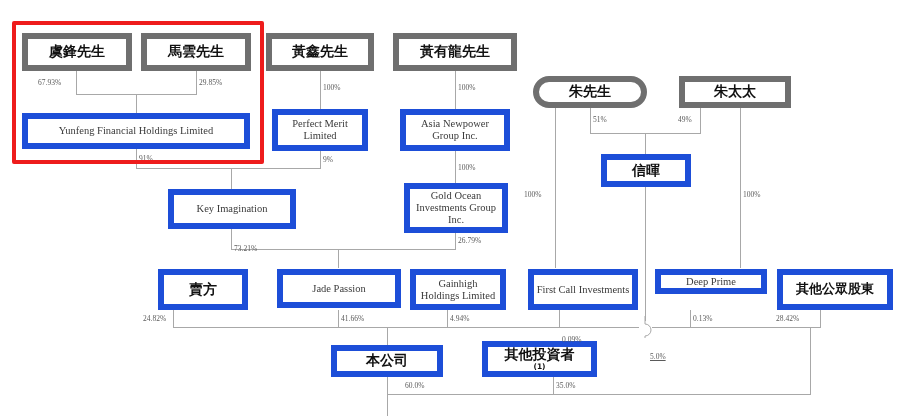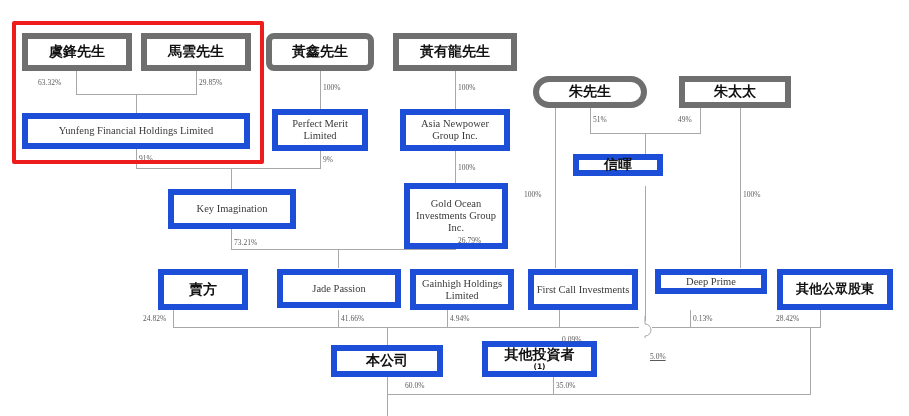--- a/index.html
+++ b/index.html
@@ -120,21 +120,21 @@
   <div class="vline" style="left:810px; top:327px; height:68px;"></div>
 
   <div class="node cn strong" style="left:22px; top:33px; width:110px; height:38px;">
     <span>虞鋒先生</span>
   </div>
 
   <div class="node cn strong" style="left:141px; top:33px; width:110px; height:38px;">
     <span>馬雲先生</span>
   </div>
 
-  <div class="node cn strong" style="left:266px; top:33px; width:108px; height:38px;border-radius:8px;">
+  <div class="node cn strong" style="left:266px; top:33px; width:108px; height:38px;">
     <span>黃鑫先生</span>
   </div>
 
   <div class="node cn strong" style="left:393px; top:33px; width:124px; height:38px;">
     <span>黃有龍先生</span>
   </div>
 
   <div class="node cn strong" style="left:533px; top:76px; width:114px; height:32px;border-radius:16px;">
     <span>朱先生</span>
   </div>
@@ -148,41 +148,41 @@
   </div>
 
   <div class="node en" style="left:272px; top:109px; width:96px; height:42px;">
     <span>Perfect Merit Limited</span>
   </div>
 
   <div class="node en" style="left:400px; top:109px; width:110px; height:42px;">
     <span>Asia Newpower Group Inc.</span>
   </div>
 
-  <div class="node cn" style="left:573px; top:154px; width:90px; height:22px;">
+  <div class="node cn" style="left:601px; top:154px; width:90px; height:33px;">
     <span>信暉</span>
   </div>
 
   <div class="node en" style="left:168px; top:189px; width:128px; height:40px;">
     <span>Key Imagination</span>
   </div>
 
-  <div class="node en" style="left:404px; top:183px; width:104px; height:66px;">
+  <div class="node en" style="left:404px; top:183px; width:104px; height:50px;">
     <span>Gold Ocean Investments Group Inc.</span>
   </div>
 
   <div class="node cn" style="left:158px; top:269px; width:90px; height:41px;">
     <span>賣方</span>
   </div>
 
   <div class="node en" style="left:277px; top:269px; width:124px; height:39px;">
     <span>Jade Passion</span>
   </div>
 
-  <div class="node en" style="left:410px; top:269px; width:104px; height:41px;">
+  <div class="node en" style="left:410px; top:269px; width:96px; height:41px;">
     <span>Gainhigh Holdings Limited</span>
   </div>
 
   <div class="node en" style="left:528px; top:269px; width:110px; height:41px;">
     <span>First Call Investments</span>
   </div>
 
   <div class="node en" style="left:655px; top:269px; width:112px; height:25px;">
     <span>Deep Prime</span>
   </div>
@@ -195,32 +195,32 @@
     <span>本公司</span>
   </div>
 
   <div class="node cn" style="left:482px; top:341px; width:115px; height:36px;">
     <span>
       <span>其他投資者</span>
         <span class="sup">(1)</span>
     </span>
   </div>
 
-  <div class="pct" style="left:38px;  top:78px;">63.32%</div>
+  <div class="pct" style="left:38px;  top:78px;">67.93%</div>
   <div class="pct" style="left:199px; top:78px;">29.85%</div>
   <div class="pct" style="left:323px; top:83px;">100%</div>
   <div class="pct" style="left:458px; top:83px;">100%</div>
   <div class="pct" style="left:593px; top:115px;">51%</div>
   <div class="pct" style="left:678px; top:115px;">49%</div>
   <div class="pct" style="left:139px; top:154px;">91%</div>
   <div class="pct" style="left:323px; top:155px;">9%</div>
   <div class="pct" style="left:458px; top:163px;">100%</div>
   <div class="pct" style="left:524px; top:190px;">100%</div>
   <div class="pct" style="left:743px; top:190px;">100%</div>
-  <div class="pct" style="left:234px; top:238px;">73.21%</div>
+  <div class="pct" style="left:234px; top:244px;">73.21%</div>
   <div class="pct" style="left:458px; top:236px;">26.79%</div>
   <div class="pct" style="left:143px; top:314px;">24.82%</div>
   <div class="pct" style="left:341px; top:314px;">41.66%</div>
   <div class="pct" style="left:450px; top:314px;">4.94%</div>
   <div class="pct" style="left:562px; top:314px;margin-top:21px;">0.09%</div>
   <div class="pct" style="left:693px; top:314px;">0.13%</div>
   <div class="pct" style="left:776px; top:314px;">28.42%</div>
   <div class="pct" style="left:390px; top:381px;padding-left:15px;">60.0%</div>
   <div class="pct" style="left:556px; top:381px;">35.0%</div>
   <div class="pct" style="left:650px; top:352px;text-decoration:underline;">5.0%</div>

